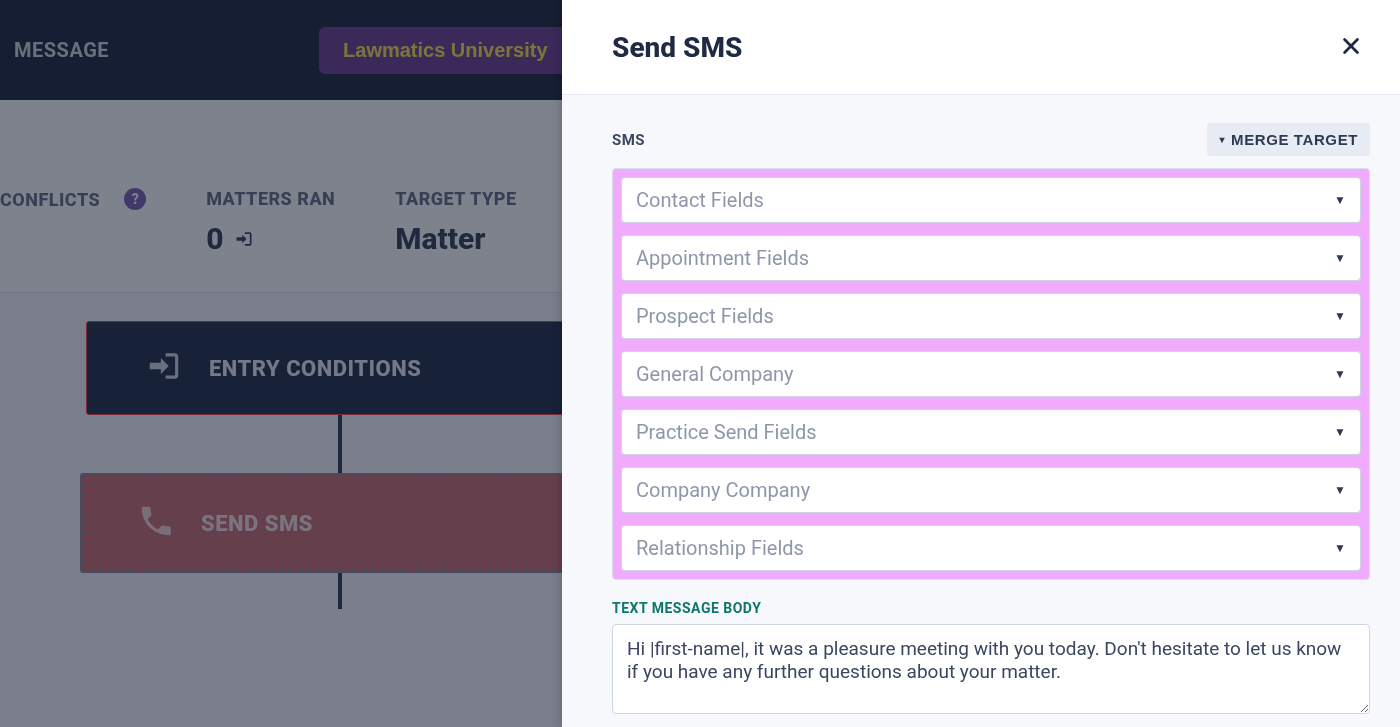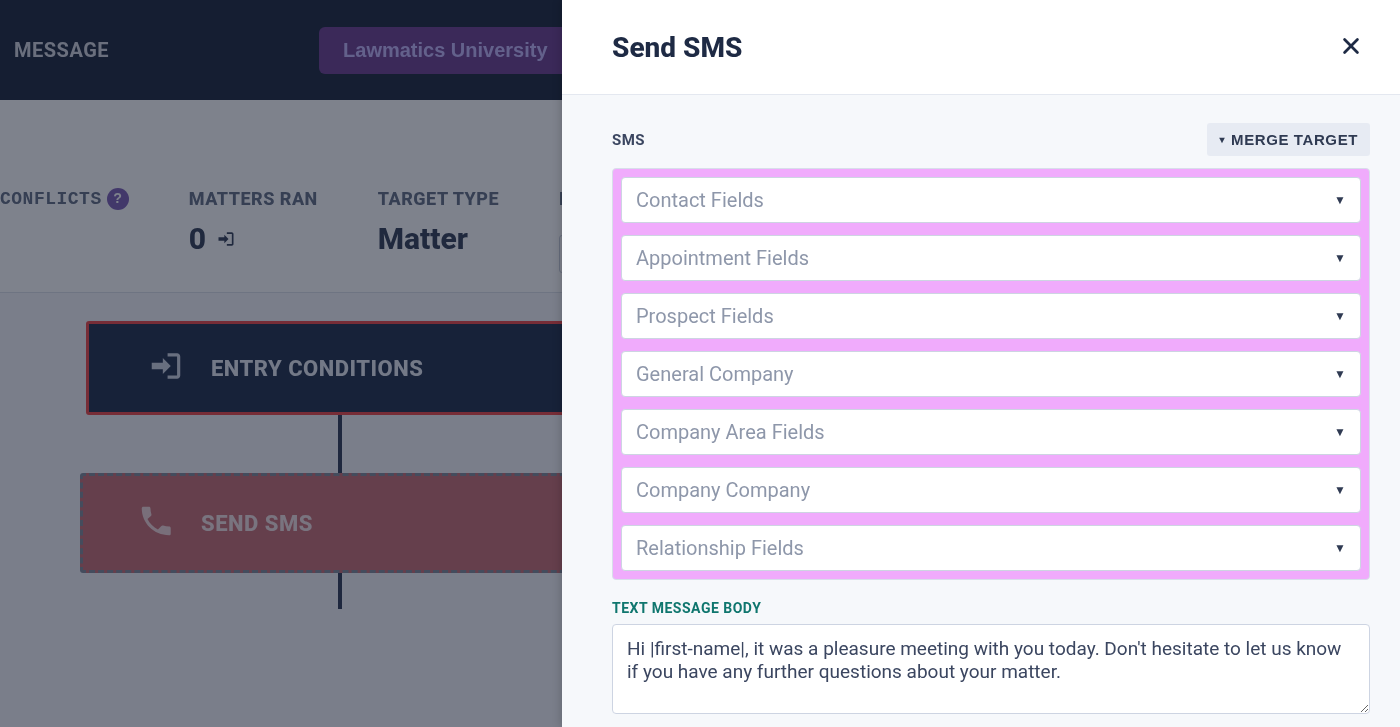--- a/index.html
+++ b/index.html
@@ -7,53 +7,53 @@
   .app { position: relative; width: 1400px; height: 727px; background: #eef0f4; }
   
   .topbar {
     position: absolute; left: 0; top: 0; width: 1400px; height: 100px;
     background: #182339; display: flex; align-items: center;
   }
   .topbar .billing {
     padding-left: 14px; color: #d3d6de; font-size: 20px; font-weight: 700; letter-spacing: 0.5px;
   }
   .topbar .university-btn {
-    margin-left: 210px; background: #6a3b8f; color: #c4b5fd; padding: 12px 24px;
+    margin-left: 210px; background: #6a3b8f; color: #fde047; padding: 12px 24px;
     border-radius: 6px; font-size: 20px; font-weight: 600; border: none;
   }
   
   .statsbar {
     position: absolute; left: 0; top: 100px; width: 1400px; height: 193px;
     background: #ffffff; border-bottom: 1px solid #dce0e8;
     display: flex; align-items: flex-start; gap: 60px; padding-top: 88px;
   }
   .stat-col { display: flex; flex-direction: column; }
   .stat-label { color: #5f6b82; font-size: 18px; font-weight: 800; letter-spacing: 0.5px; }
   .stat-value { color: #2f3a52; font-size: 30px; font-weight: 800; margin-top: 12px; display: flex; align-items: center; gap: 10px; }
-  .conflicts { display: flex; align-items: center; gap: 5px; font-family: Liberation Mono, monospace; }
+  .conflicts { display: flex; align-items: center; gap: 24px; }
   .conflicts .q {
     width: 22px; height: 22px; border-radius: 50%; background: #7a5bb4; color: #fff;
     font-size: 14px; font-weight: 800; display: flex; align-items: center; justify-content: center;
   }
   .partial-circle {
     position: absolute; left: -8px; top: 225px; width: 28px; height: 28px; border-radius: 50%;
     border: 3px solid #2aa683; background: #fff;
   }
   .allbtn {
     border: 1px solid #c8cedb; background: #fff; color: #3a4761; font-size: 14px;
     font-weight: 700; padding: 10px 14px; border-radius: 3px; margin-top: 26px;
   }
   
   .flow {
     position: absolute; top: 293px; left: 0; width: 1400px; height: 434px;
     background: #f5f7fb;
   }
   .node-entry {
     position: absolute; left: 86px; top: 28px; width: 510px; height: 94px;
-    background: #1c2a48; border: 3px solid #ef4444; border-radius: 3px;
+    background: #1c2a48; border: 1px solid #ef4444; border-radius: 3px;
     display: flex; align-items: center; gap: 26px; padding-left: 58px;
   }
   .node-entry .ico svg { fill: #cfd6e3; }
   .node-entry .lbl { color: #e7ebf3; font-size: 22px; font-weight: 800; letter-spacing: 0.5px; }
   .connector {
     position: absolute; left: 338px; top: 122px; width: 4px; height: 58px; background: #2a3553;
   }
   .node-sms {
     position: absolute; left: 80px; top: 180px; width: 522px; height: 100px;
     border: 3px dashed #7e8798; border-radius: 3px;
@@ -199,21 +199,21 @@
         </div>
         <div class="dropdown">
           <span class="dd-text">Prospect Fields</span>
           <span class="dd-arrow">▼</span>
         </div>
         <div class="dropdown">
           <span class="dd-text">General Company</span>
           <span class="dd-arrow">▼</span>
         </div>
         <div class="dropdown">
-          <span class="dd-text">Company Area Fields</span>
+          <span class="dd-text">Practice Send Fields</span>
           <span class="dd-arrow">▼</span>
         </div>
         <div class="dropdown">
           <span class="dd-text">Company Company</span>
           <span class="dd-arrow">▼</span>
         </div>
         <div class="dropdown">
           <span class="dd-text">Relationship Fields</span>
           <span class="dd-arrow">▼</span>
         </div>

